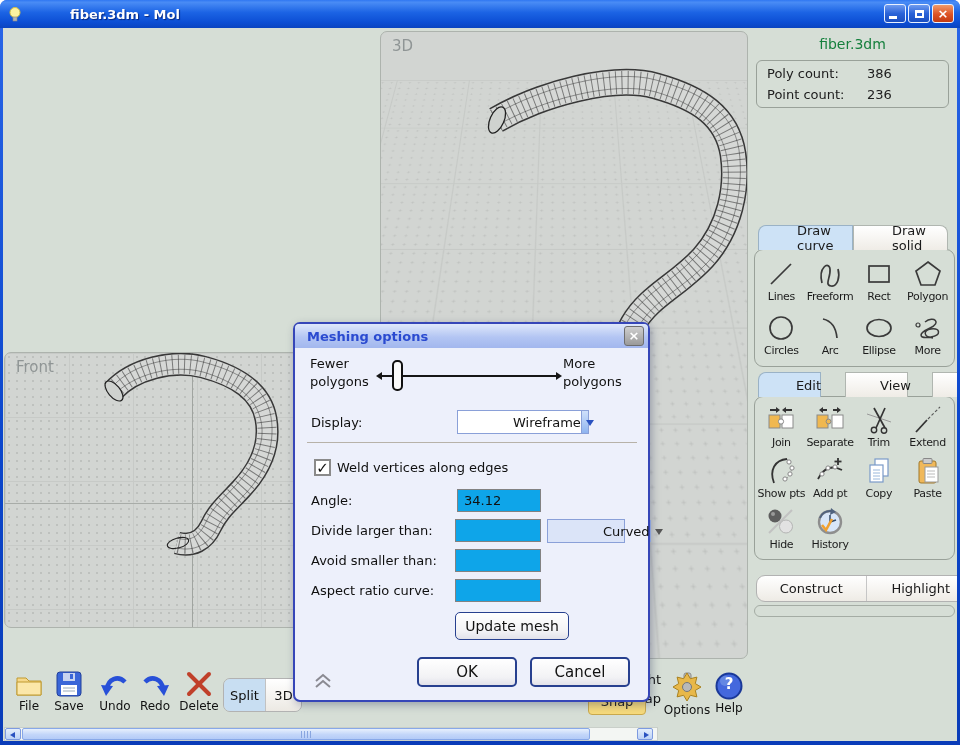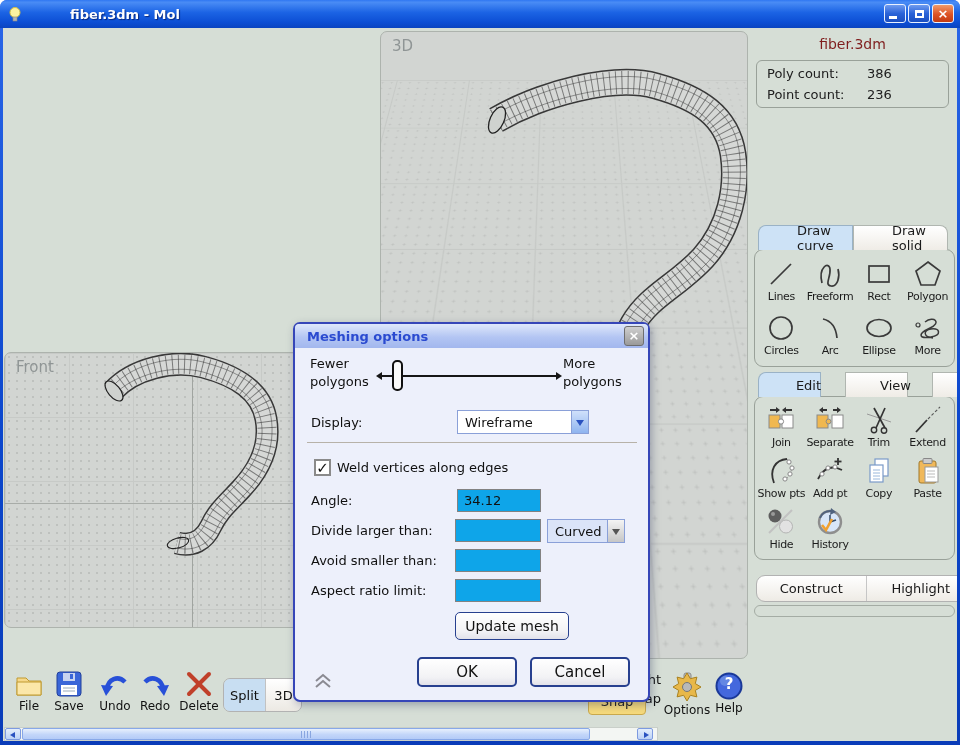--- a/index.html
+++ b/index.html
@@ -44,21 +44,21 @@
                 radial-gradient(circle,#bfc2bf 0.9px, transparent 1.1px);
               background-size:72px 72px,72px 72px,9px 9px;
               transform:perspective(800px) rotateX(52deg); transform-origin:50% 0; }
   .vp-label { position:absolute; left:11px; top:5px; font-size:15px; color:#8f9595; z-index:3; }
   .axis-v { position:absolute; top:0; bottom:0; width:1px; background:#a0a4a0; }
   .axis-h { position:absolute; left:0; right:0; height:1px; background:#a8aca8; }
   .vp svg.model { position:absolute; left:0; top:0; z-index:2; }
   
   #panel { position:absolute; left:745px; top:0; width:209px; height:713px; }
   #doc-title { position:absolute; left:0; top:8px; width:100%; text-align:center;
-               font-size:14px; color:#7f1d1d; }
+               font-size:14px; color:#15803d; }
   #stats-box { position:absolute; left:8px; top:32px; width:193px; height:48px;
                border:1px solid #99a199; border-radius:6px; padding:5px 10px;
                display:flex; flex-direction:column; justify-content:space-between; }
   .stat-row { display:flex; font-size:13px; color:#202020; }
   .stat-row .sl { width:100px; }
   .tabstrip { position:absolute; display:flex; z-index:2; }
   .tab { height:25px; display:flex; align-items:center; justify-content:center;
          font-size:13px; color:#1a1a1a; border:1px solid #b0b6b0; border-bottom:none;
          background:linear-gradient(180deg,#ffffff 0%,#efece6 100%);padding-left:38px; }
   .tab.first { border-radius:8px 0 0 0; }
@@ -126,21 +126,21 @@
                border-radius:4px 4px 0 0; display:flex; align-items:center; }
   #dlg-title-text { font-size:13px; font-weight:bold; color:#2a4ad0; margin-left:12px; }
   #dlg-close { position:absolute; right:4px; top:2px; width:20px; height:20px;
                background:linear-gradient(180deg,#cfcfcf 0%,#9a9a9a 100%);
                border:1px solid #6e6e6e; border-radius:3px; color:#fff; font-weight:bold;
                font-size:13px; line-height:18px; text-align:center; }
   .dlg-label { position:absolute; font-size:13px; color:#101010; }
   .dlg-input { position:absolute; height:23px; border:1px solid #828282; background:#0ea5e9;
                font-family:inherit; font-size:13px; padding:3px 6px; color:#111; }
   .combo { position:absolute; height:24px; border:1px solid #8aa0d8; background:#fff;
-           display:flex; align-items:center; }
+           display:flex; align-items:center;padding-left:48px; }
   .combo .cval { flex:1; font-size:13px; padding-left:7px; color:#111; }
   .combo .cbtn { width:17px; height:100%; border-left:1px solid #8aa0d8; position:relative; }
   .cbtn.bluearrow { background:linear-gradient(180deg,#cfe0fa,#8fb4ef); }
   .cbtn.grayarrow { background:linear-gradient(180deg,#f4f4f4,#c6c6c6); }
   .cbtn .ctri { position:absolute; left:4px; top:9px; width:0; height:0;
                 border-left:4.5px solid transparent; border-right:4.5px solid transparent;
                 border-top:6px solid #2a52c0; }
   .cbtn.grayarrow .ctri { border-top-color:#555; }
   #slider-line { position:absolute; left:87px; top:51px; width:174px; height:2px; background:#161616; }
   .sl-tri { position:absolute; top:-3px; width:0; height:0;
@@ -533,21 +533,21 @@
       <div class="combo" style="left:252px; top:195px; width:78px; background:#dbe4f8;">
         <span class="cval">Curved</span>
         <span class="cbtn grayarrow">
             <span class="ctri"></span>
           </span>
       </div>
 
       <div class="dlg-label" style="left:16px; top:229px;">Avoid smaller than:</div>
       <input class="dlg-input" style="left: 160px; top: 225px; width: 86px;" value="">
 
-      <div class="dlg-label" style="left:16px; top:259px;">Aspect ratio limit:</div>
+      <div class="dlg-label" style="left:16px; top:259px;">Aspect ratio curve:</div>
       <input class="dlg-input" style="left: 160px; top: 255px; width: 86px;" value="">
 
       <div class="dlg-btn" style="left:122px; top:333px; width:100px; height:30px; font-size:15px;">OK</div>
       <div class="dlg-btn" style="left:160px; top:288px; width:114px; height:28px; border-width:1.5px;">Update mesh</div>
       <div class="dlg-btn" style="left:235px; top:333px; width:100px; height:30px; font-size:15px;">Cancel</div>
 
       <svg id="chevron-up" width="20" height="18">
         <polyline points="3,9 10,3 17,9" fill="none" stroke="#8a8a92" stroke-width="2"></polyline>
         <polyline points="3,15 10,9 17,15" fill="none" stroke="#8a8a92" stroke-width="2"></polyline>
       </svg>

